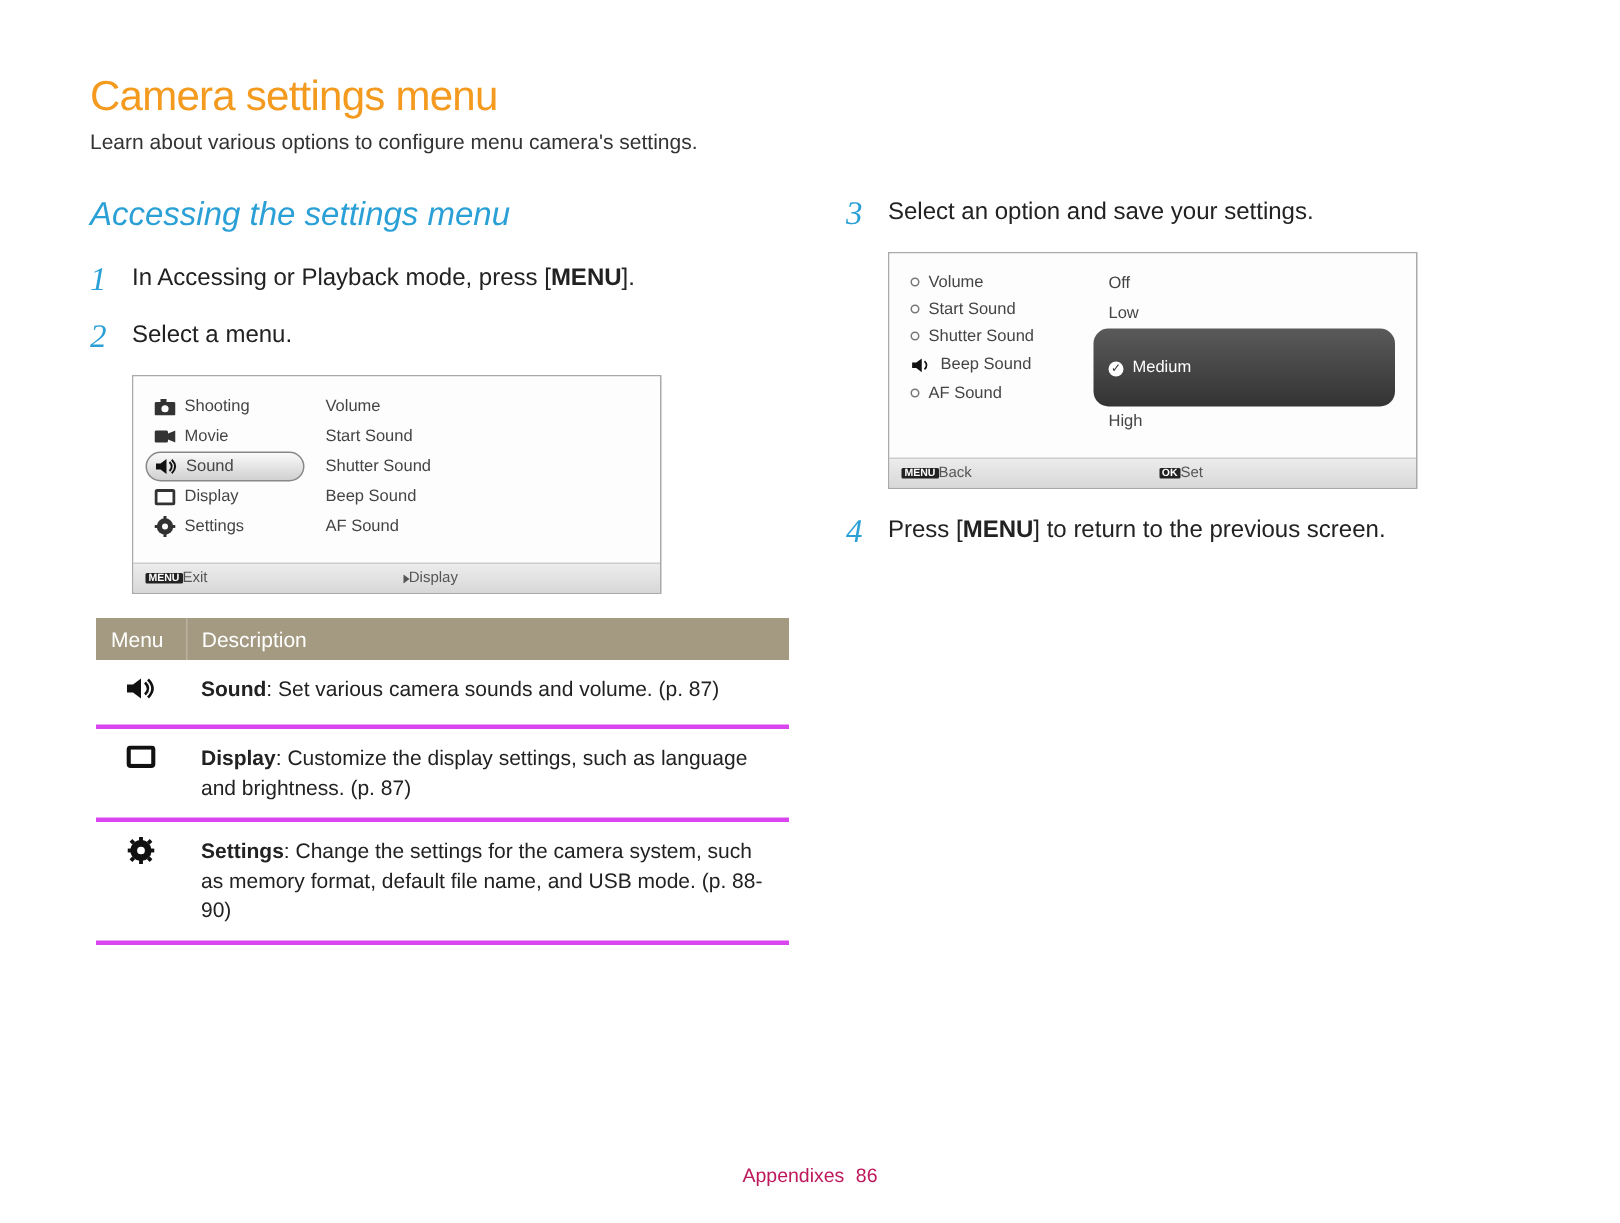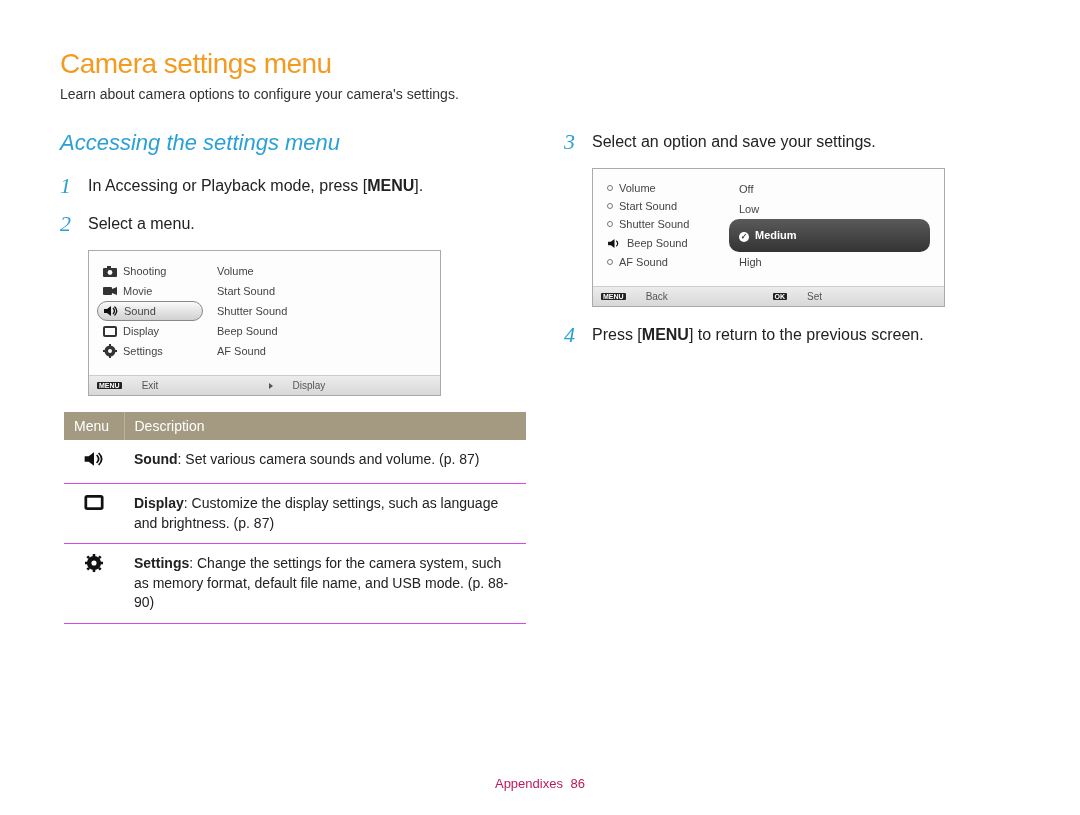--- a/index.html
+++ b/index.html
@@ -106,24 +106,23 @@
     border: 1px solid #777; background: #fff;
   }
   .menu-right .opt {
     padding: 4px 0 4px 6px;
     color: #444;
   }
   .menu-right .opt.selected {
     background: linear-gradient(#5a5a5a, #333);
     border-radius: 10px;
     color: #fff;
-    padding: 10px 10px;
+    padding: 20px 10px;
     margin-left: -4px;
     position: relative;
-    font-weight: bold;
   }
   .opt .check {
     display: inline-block;
     width: 10px; height: 10px;
     background: #fff;
     border-radius: 50%;
     color: #333;
     font-size: 8px;
     line-height: 10px;
     text-align: center;
@@ -131,21 +130,21 @@
   }
   .menu-bar {
     border-top: 1px solid #ccc;
     background: linear-gradient(#ececec, #d8d8d8);
     display: flex;
     font-size: 10px;
     color: #555;
     padding: 4px 8px;
     gap: 8px;
   }
-  .menu-bar .half { flex: 1; display:flex; align-items:center; gap:20px; }
+  .menu-bar .half { flex: 1; display:flex; align-items:center; gap:0; }
   .tiny-label {
     background: #222; color: #fff; font-size: 7px;
     padding: 0 2px; border-radius: 1px;
     font-weight: bold;
   }
   .tiny-arrow {
     display:inline-block; width:0; height:0;
     border-top:3px solid transparent;
     border-bottom:3px solid transparent;
     border-left:4px solid #555;
@@ -165,21 +164,21 @@
     text-align: left;
     padding: 6px 10px;
     font-size: 14px;
   }
   .desc-table thead th:first-child {
     width: 60px;
     border-right: 1px solid rgba(255,255,255,0.25);
   }
   .desc-table td {
     padding: 10px 10px;
-    border-bottom: 1px solid #d946ef;
+    border-bottom: 3px solid #d946ef;
     vertical-align: top;
     line-height: 1.4;
   }
   .desc-table td.icon-cell {
     text-align: center;
     width: 60px;
   }
   .row-icon {
     display:inline-flex; width:22px; height:18px;
     align-items:center; justify-content:center;
@@ -199,21 +198,21 @@
 
   
   svg { display: block; }
 </style>
 </head>
 <body>
 
 <div class="page">
 
   <h1 class="title">Camera settings menu</h1>
-  <div class="subtitle">Learn about camera options to configure your camera's settings.</div>
+  <div class="subtitle">Learn about various options to configure menu camera's settings.</div>
 
   <div class="columns">
 
     <div class="col">
       <div class="section-heading">Accessing the settings menu</div>
 
       <div class="step">
         <div class="step-num">1</div>
         <div class="step-text">
           <span>In Accessing or Playback mode, press [</span><span class="btn-label">MENU</span><span>].</span>

